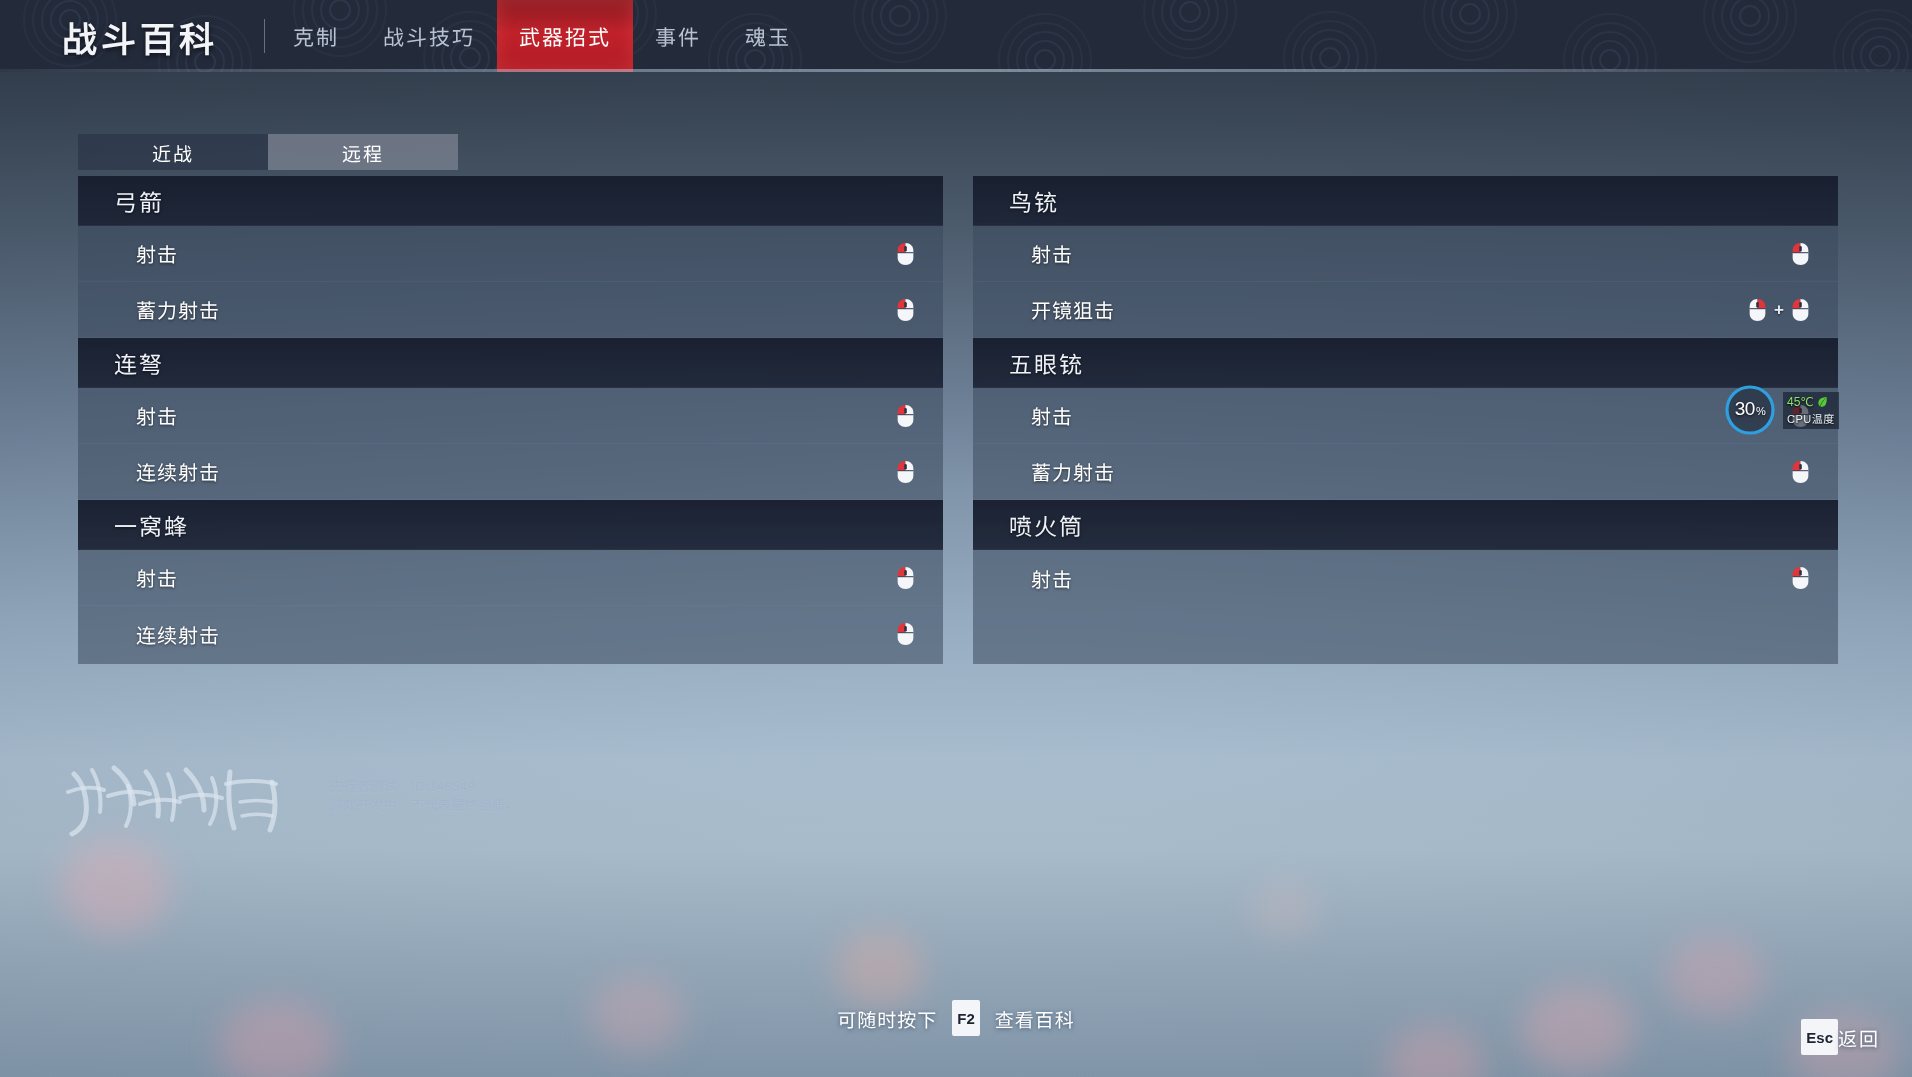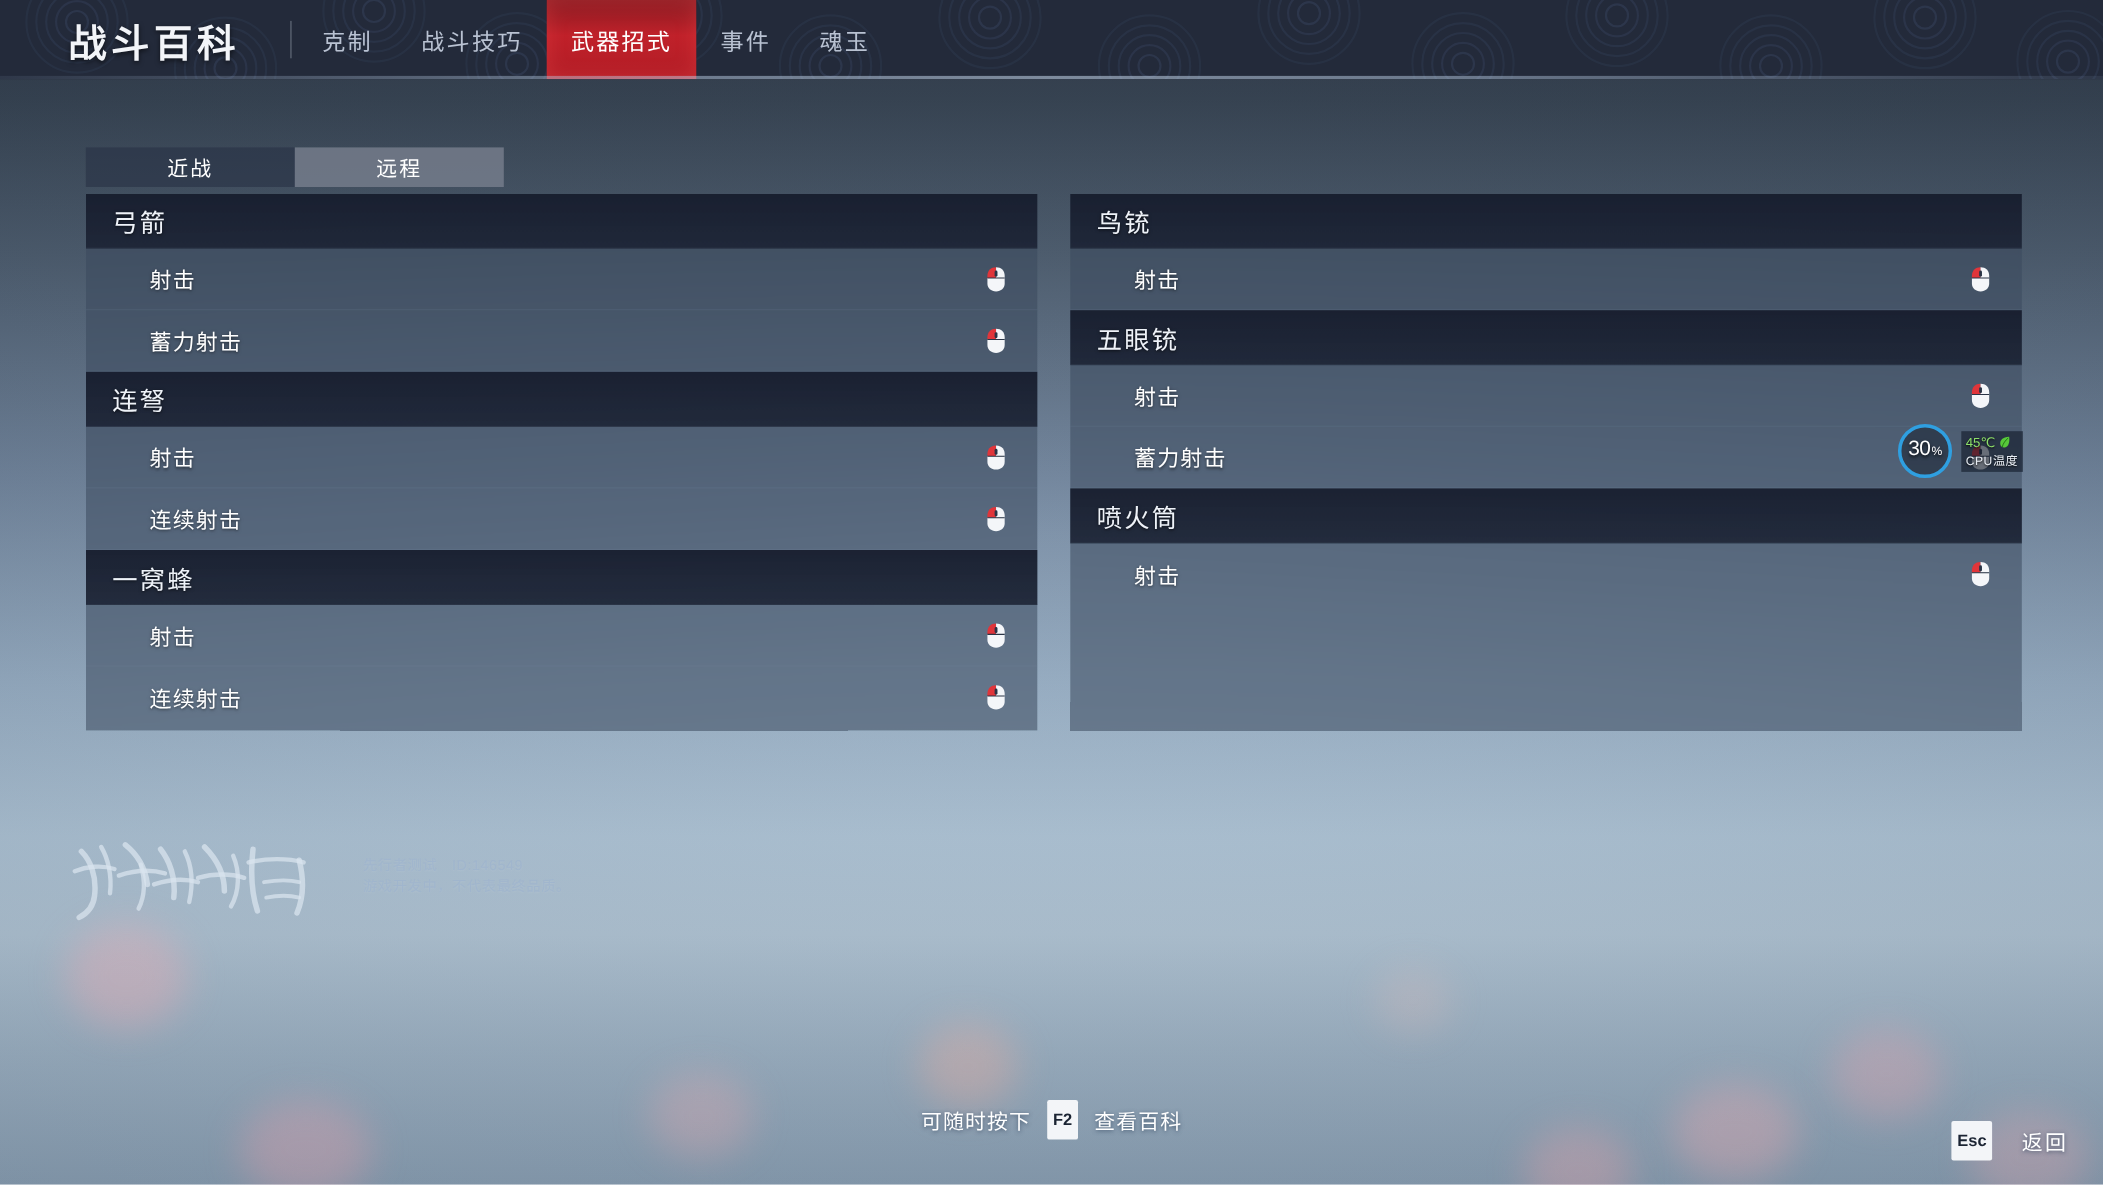--- a/index.html
+++ b/index.html
@@ -137,21 +137,21 @@
   .column{
     width:865px;
     background:rgba(58,72,92,0.55);
     backdrop-filter:blur(2px);
     padding-bottom:2px;
   }
 
   .group-header{
     height:50px;
     display:flex; align-items:center;
-    padding-left:24px;
+    padding-left:36px;
     background:linear-gradient(180deg,rgba(22,28,44,0.92) 0%,rgba(26,33,50,0.86) 100%);
     border-bottom:1px solid rgba(120,140,170,0.16);
   }
   .group-name{
     font-size:23px;
     color:#eef2f8;
     letter-spacing:2px;
     text-shadow:0 1px 3px rgba(0,0,0,0.7);
   }
 
@@ -230,21 +230,21 @@
     border-radius:2px;
     letter-spacing:0;
     text-shadow:none;
   }
 
   
   #esc-back{
     position:absolute;
     right:32px; bottom:22px;
     display:flex; align-items:center;
-    gap:27px;
+    gap:0;
     font-size:19px;
     color:#ffffff;
     letter-spacing:2px;
     text-shadow:0 1px 4px rgba(40,60,85,0.75);
     cursor:pointer;
     z-index:6;
   }
 
   
   #cpu-overlay{
@@ -468,20 +468,40 @@
             <div class="keys">
               <svg viewBox="0 0 20 26" width="19" height="24" class="mouse-icon">
                 <path d="M10 1 C4.9 1, 1.5 4.4, 1.5 9.4 L1.5 11.6 L10 11.6 L10 1 Z" fill="#e0353a"></path>
                 <path d="M10 1 C15.1 1, 18.5 4.4, 18.5 9.4 L18.5 11.6 L10 11.6 L10 1 Z" fill="#f4f6f9"></path>
                 <path d="M1.5 11.6 L18.5 11.6 L18.5 17 C18.5 21.5, 15 24.8, 10 24.8 C5 24.8, 1.5 21.5, 1.5 17 Z" fill="#f4f6f9"></path>
                 <rect x="8.6" y="4.3" width="2.8" height="6" rx="1.4" fill="#2a3446"></rect>
                 <path d="M1.5 11.6 L18.5 11.6" stroke="#2a3446" stroke-width="1"></path>
               </svg>
             </div>
           </div>
+          <div class="move-row">
+            <span class="move-name">开镜狙击</span>
+            <div class="keys">
+              <svg viewBox="0 0 20 26" width="19" height="24" class="mouse-icon">
+                <path d="M10 1 C4.9 1, 1.5 4.4, 1.5 9.4 L1.5 11.6 L10 11.6 L10 1 Z" fill="#f4f6f9"></path>
+                <path d="M10 1 C15.1 1, 18.5 4.4, 18.5 9.4 L18.5 11.6 L10 11.6 L10 1 Z" fill="#e0353a"></path>
+                <path d="M1.5 11.6 L18.5 11.6 L18.5 17 C18.5 21.5, 15 24.8, 10 24.8 C5 24.8, 1.5 21.5, 1.5 17 Z" fill="#f4f6f9"></path>
+                <rect x="8.6" y="4.3" width="2.8" height="6" rx="1.4" fill="#2a3446"></rect>
+                <path d="M1.5 11.6 L18.5 11.6" stroke="#2a3446" stroke-width="1"></path>
+              </svg>
+              <span class="plus">+</span>
+              <svg viewBox="0 0 20 26" width="19" height="24" class="mouse-icon">
+                <path d="M10 1 C4.9 1, 1.5 4.4, 1.5 9.4 L1.5 11.6 L10 11.6 L10 1 Z" fill="#e0353a"></path>
+                <path d="M10 1 C15.1 1, 18.5 4.4, 18.5 9.4 L18.5 11.6 L10 11.6 L10 1 Z" fill="#f4f6f9"></path>
+                <path d="M1.5 11.6 L18.5 11.6 L18.5 17 C18.5 21.5, 15 24.8, 10 24.8 C5 24.8, 1.5 21.5, 1.5 17 Z" fill="#f4f6f9"></path>
+                <rect x="8.6" y="4.3" width="2.8" height="6" rx="1.4" fill="#2a3446"></rect>
+                <path d="M1.5 11.6 L18.5 11.6" stroke="#2a3446" stroke-width="1"></path>
+              </svg>
+            </div>
+          </div>
         </div>
         <div class="group-block">
           <div class="group-header">
             <span class="group-name">五眼铳</span>
           </div>
           <div class="move-row">
             <span class="move-name">射击</span>
             <div class="keys">
               <svg viewBox="0 0 20 26" width="19" height="24" class="mouse-icon">
                 <path d="M10 1 C4.9 1, 1.5 4.4, 1.5 9.4 L1.5 11.6 L10 11.6 L10 1 Z" fill="#e0353a"></path>

